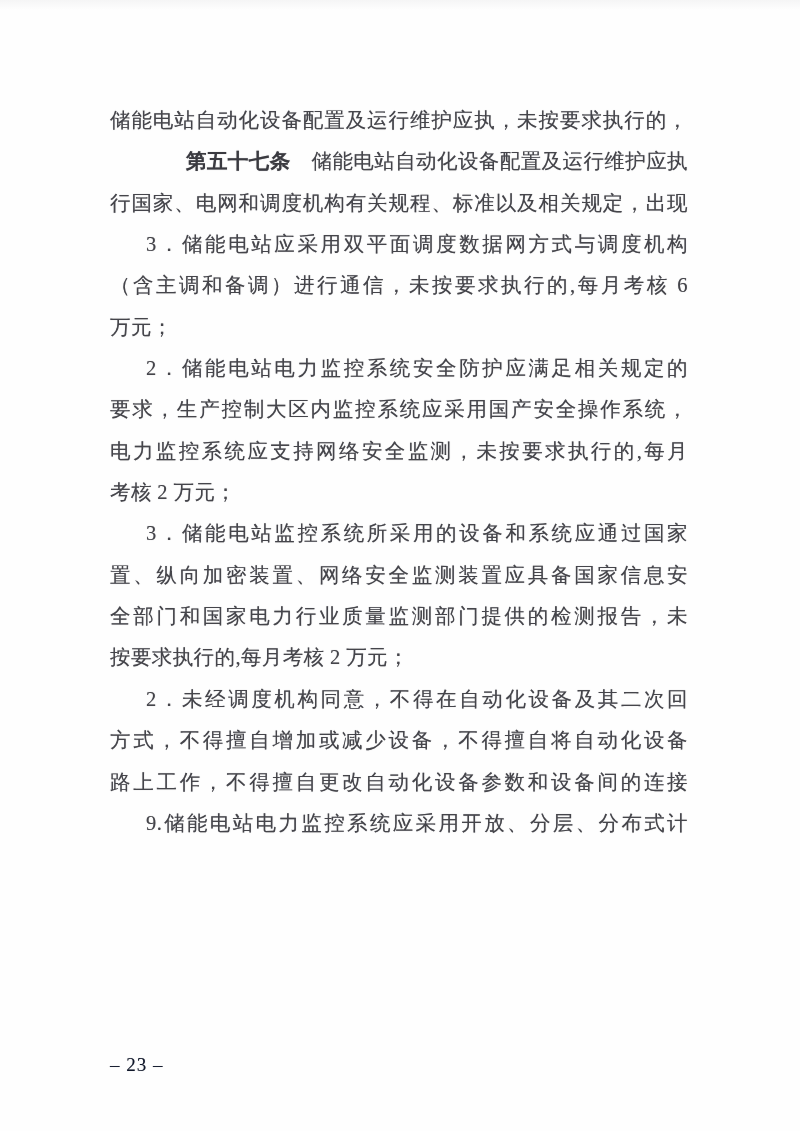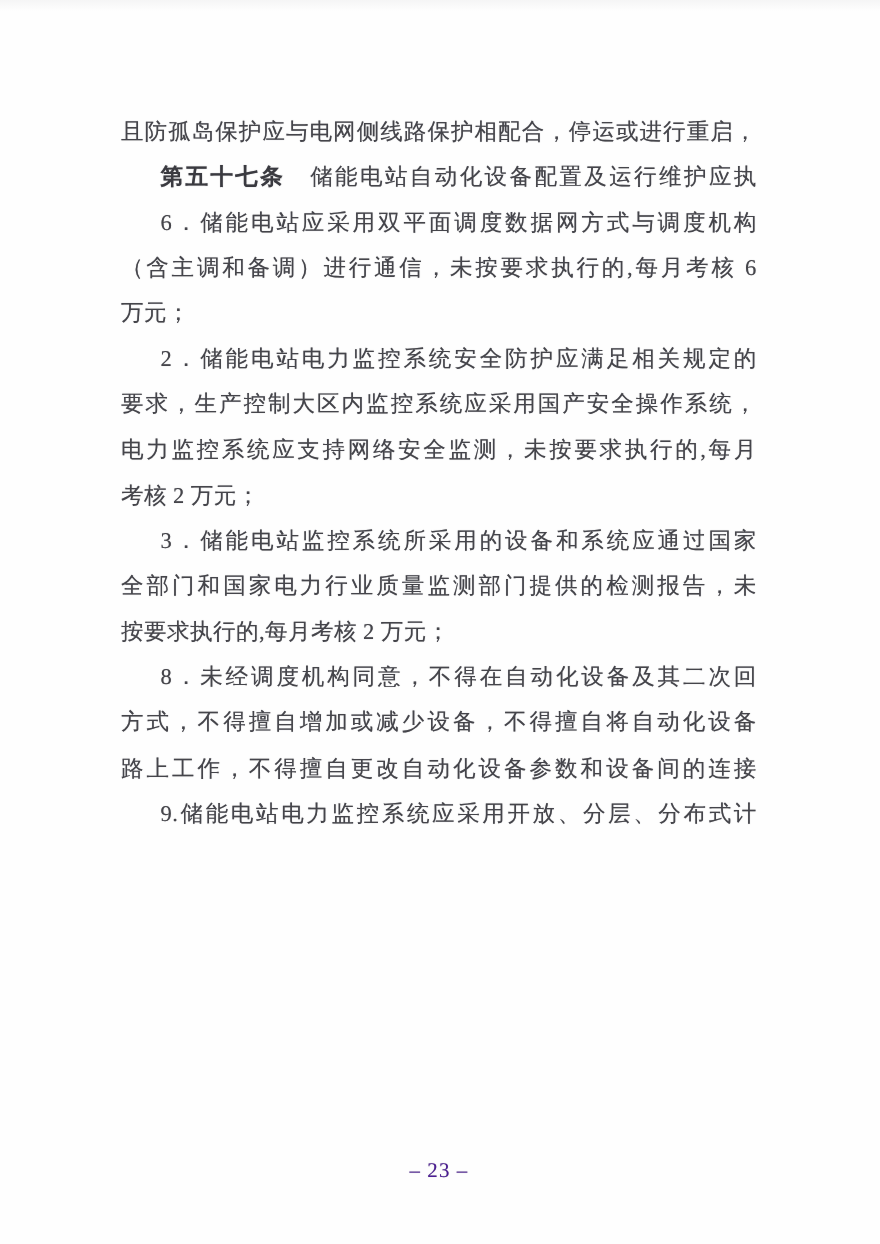--- a/index.html
+++ b/index.html
@@ -34,51 +34,53 @@
     text-justify: inter-character;
     text-shadow: 0 0 0.7px rgba(69,69,75,0.55);
     white-space: normal;
   }
   .line.jfull { text-align-last: justify; }
   .line.indent { text-indent: 36px; }
   .article-no {
     font-weight: 700;
     color: #3a3a40;
     text-shadow: 0 0 0.8px rgba(58,58,64,0.6);
+    margin-left: 40px;
   }
   .footer {
     position: absolute;
     left: 110px;
     top: 1050px;
     width: 578px;
     line-height: 30px;
-    text-align: center;
     font-size: 19px;
     letter-spacing: 1px;
-    color: #4c1d95;
+    color: #0f172a;
     text-shadow: 0 0 0.7px rgba(74,74,80,0.5);
   }
 </style>
 </head>
 <body>
 
 <div class="page">
   <div class="scan-noise-top"></div>
   <div class="content">
-      <div class="line jfull">且防孤岛保护应与电网侧线路保护相配合，停运或进行重启，</div>
+      <div class="line jfull">储能电站自动化设备配置及运行维护应执，未按要求执行的，</div>
       <div class="line indent jfull"><span class="article-no">第五十七条</span>　储能电站自动化设备配置及运行维护应执</div>
-      <div class="line indent jfull">6．储能电站应采用双平面调度数据网方式与调度机构</div>
+      <div class="line jfull">行国家、电网和调度机构有关规程、标准以及相关规定，出现</div>
+      <div class="line indent jfull">3．储能电站应采用双平面调度数据网方式与调度机构</div>
       <div class="line jfull">（含主调和备调）进行通信，未按要求执行的,每月考核 6</div>
       <div class="line">万元；</div>
       <div class="line indent jfull">2．储能电站电力监控系统安全防护应满足相关规定的</div>
       <div class="line jfull">要求，生产控制大区内监控系统应采用国产安全操作系统，</div>
       <div class="line jfull">电力监控系统应支持网络安全监测，未按要求执行的,每月</div>
       <div class="line">考核 2 万元；</div>
       <div class="line indent jfull">3．储能电站监控系统所采用的设备和系统应通过国家</div>
+      <div class="line jfull">置、纵向加密装置、网络安全监测装置应具备国家信息安</div>
       <div class="line jfull">全部门和国家电力行业质量监测部门提供的检测报告，未</div>
       <div class="line">按要求执行的,每月考核 2 万元；</div>
-      <div class="line indent jfull">8．未经调度机构同意，不得在自动化设备及其二次回</div>
+      <div class="line indent jfull">2．未经调度机构同意，不得在自动化设备及其二次回</div>
       <div class="line jfull">方式，不得擅自增加或减少设备，不得擅自将自动化设备</div>
       <div class="line jfull">路上工作，不得擅自更改自动化设备参数和设备间的连接</div>
       <div class="line indent jfull">9.储能电站电力监控系统应采用开放、分层、分布式计</div>
     </div>
   <div class="footer">– 23 –</div>
 </div>
 
 </body></html>

